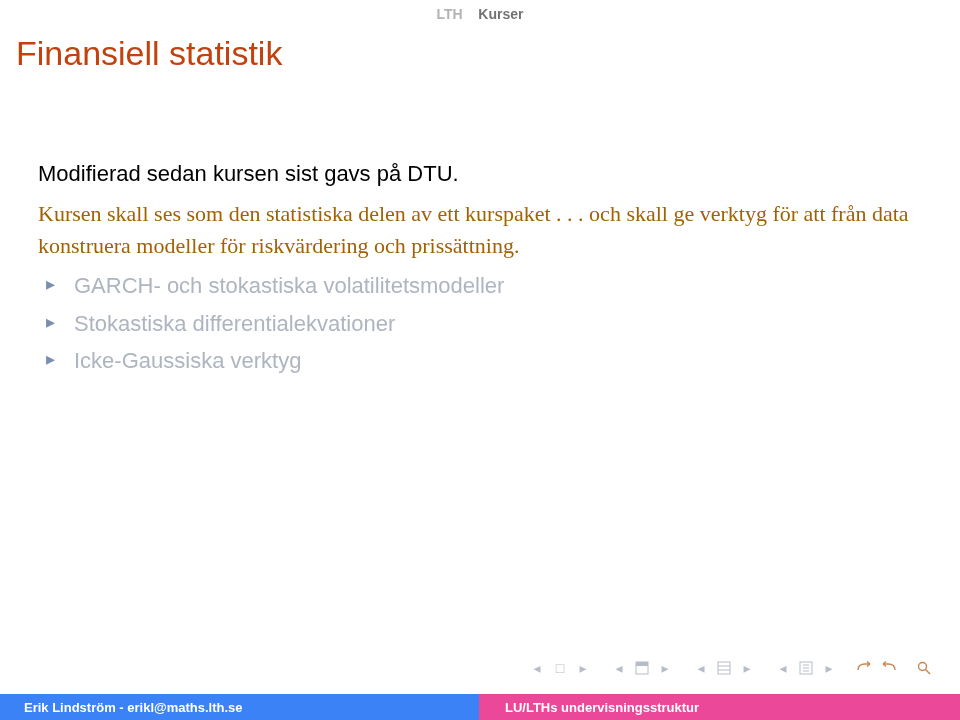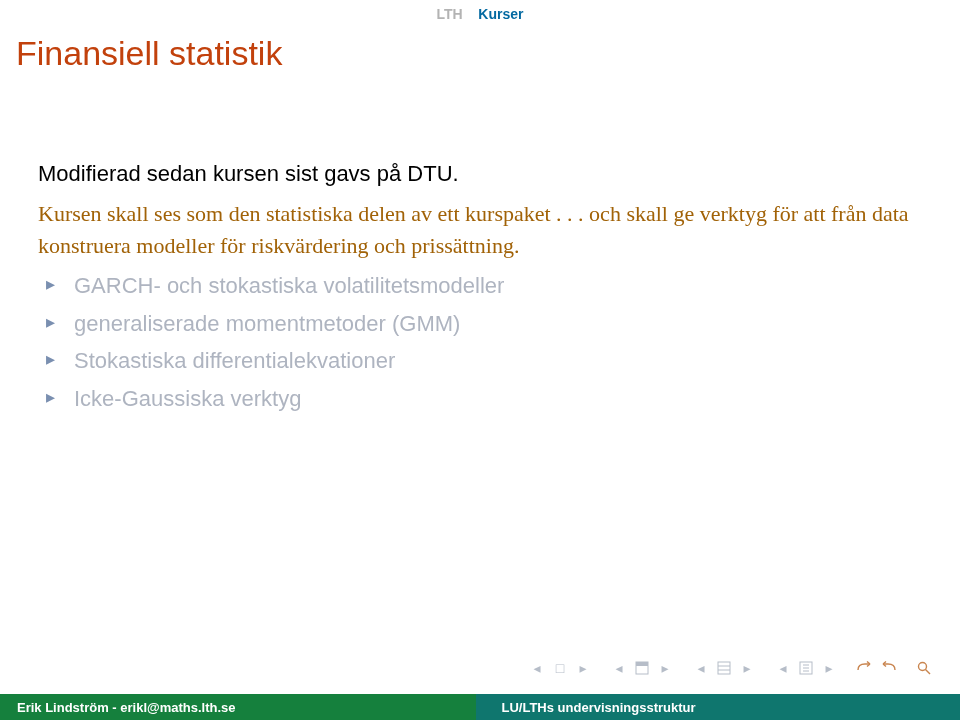--- a/index.html
+++ b/index.html
@@ -13,21 +13,21 @@
   .header {
     position: absolute;
     top: 6px;
     left: 0;
     width: 100%;
     text-align: center;
     font-size: 14px;
     font-weight: 700;
     color: #b3b3b3;
   }
-  .header .sel { color: #0369a1; }
+  .header .sel { color: #737373; }
   .title {
     position: absolute;
     top: 34px;
     left: 16px;
     font-size: 34px;
     font-weight: 400;
     color: #c2410c;
   }
   .content {
     position: absolute;
@@ -90,28 +90,28 @@
     left: 0;
     width: 100%;
     height: 26px;
     display: flex;
     font-size: 13px;
     font-weight: 700;
     color: #ffffff;
   }
   .footer .left {
     flex: 1;
-    background: #15803d;
-    display: flex;
-    align-items: center;
-    padding-left: 17px;
+    background: #3b82f6;
+    display: flex;
+    align-items: center;
+    padding-left: 24px;
   }
   .footer .right {
     flex: 1;
-    background: #0f766e;
+    background: #ec4899;
     display: flex;
     align-items: center;
     padding-left: 26px;
   }
 </style>
 </head>
 <body>
 
 <div class="header">
   <span>LTH</span>
@@ -119,21 +119,20 @@
   <span class="sel">Kurser</span>
 </div>
 
 <h1 class="title">Finansiell statistik</h1>
 
 <div class="content">
   <div class="para">Modifierad sedan kursen sist gavs på DTU.</div>
   <div class="para dim">Kursen skall ses som den statistiska delen av ett kurspaket . . . och skall ge verktyg för att från data konstruera modeller för riskvärdering och prissättning.</div>
   <ul class="bullets">
     <li>GARCH- och stokastiska volatilitetsmodeller</li>
-    <li>generaliserade momentmetoder (GMM)</li>
     <li>Stokastiska differentialekvationer</li>
     <li>Icke-Gaussiska verktyg</li>
   </ul>
 </div>
 
 <div class="navbar">
   <div class="navgrp">
     <div class="navbtn">
         <span class="nav-sym">◂</span>
       </div>

